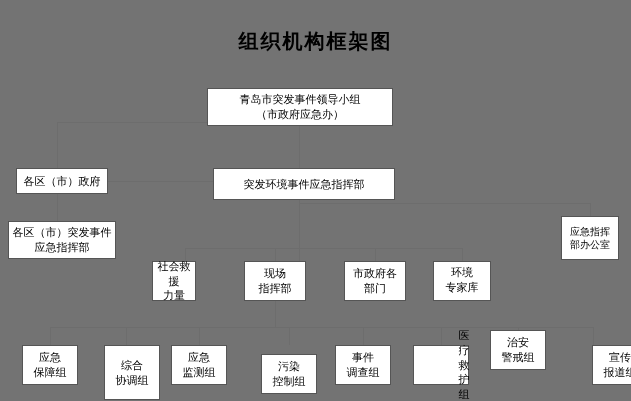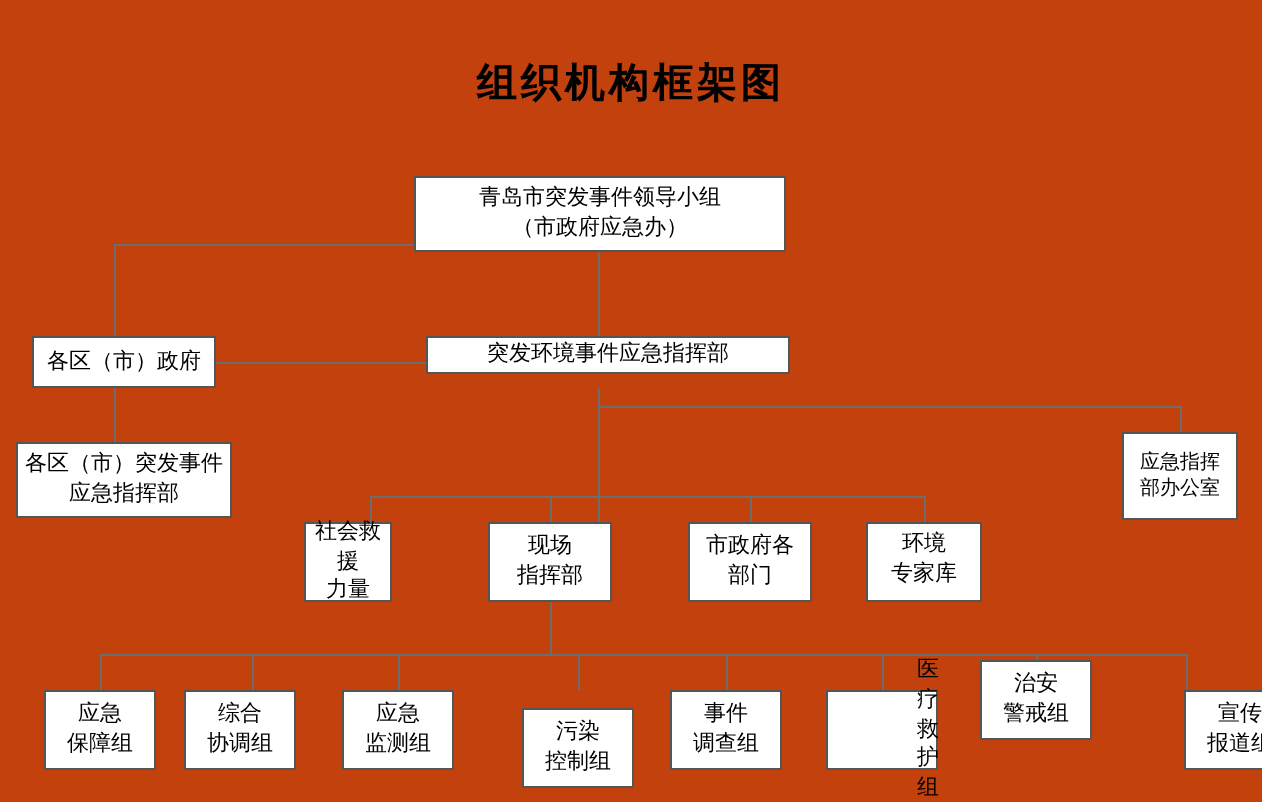--- a/index.html
+++ b/index.html
@@ -7,21 +7,21 @@
     padding: 0;
     background: #ffffff;
   }
   body {
     font-family: "Liberation Serif", "DejaVu Serif", serif;
   }
   #page {
     position: relative;
     width: 631px;
     height: 401px;
-    background: #c2410c;
+    background: #737373;
     overflow: hidden;
   }
   .title {
     position: absolute;
     left: 0;
     top: 28px;
     width: 631px;
     text-align: center;
     font-size: 20px;
     font-weight: bold;
@@ -112,21 +112,21 @@
 
   <div class="box" style="left:207px; top:88px; width:186px; height:38px; font-size:11px;">
     <span>青岛市突发事件领导小组
 （市政府应急办）</span>
   </div>
 
   <div class="box" style="left:16px; top:168px; width:92px; height:26px; font-size:11px;">
     <span>各区（市）政府</span>
   </div>
 
-  <div class="box" style="left:213px; top:168px; width:182px; height:19px; font-size:11px;">
+  <div class="box" style="left:213px; top:168px; width:182px; height:32px; font-size:11px;">
     <span>突发环境事件应急指挥部</span>
   </div>
 
   <div class="box" style="left:8px; top:221px; width:108px; height:38px; font-size:11px;">
     <span>各区（市）突发事件
 应急指挥部</span>
   </div>
 
   <div class="box" style="left:561px; top:216px; width:58px; height:44px; font-size:10px;">
     <span>应急指挥
@@ -151,21 +151,21 @@
   <div class="box" style="left:433px; top:261px; width:58px; height:40px; font-size:11px;font-family:Liberation Mono, monospace;">
     <span>环境
 专家库</span>
   </div>
 
   <div class="box" style="left:22px; top:345px; width:56px; height:40px; font-size:11px;">
     <span>应急
 保障组</span>
   </div>
 
-  <div class="box" style="left:92px; top:345px; width:56px; height:40px; font-size:11px;">
+  <div class="box" style="left:104px; top:345px; width:56px; height:55px; font-size:11px;">
     <span>综合
 协调组</span>
   </div>
 
   <div class="box" style="left:171px; top:345px; width:56px; height:40px; font-size:11px;">
     <span>应急
 监测组</span>
   </div>
 
   <div class="box" style="left:261px; top:341px; width:56px; height:40px; font-size:11px;margin-top:13px;">

